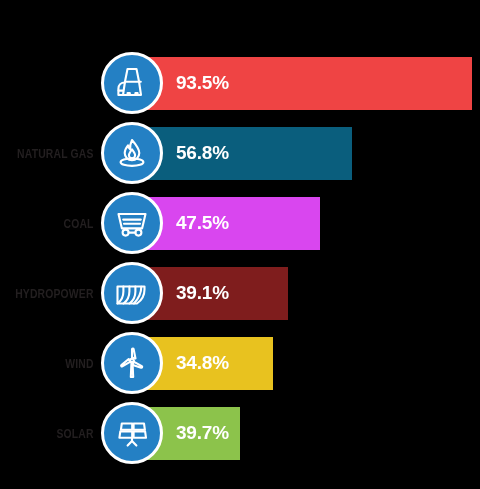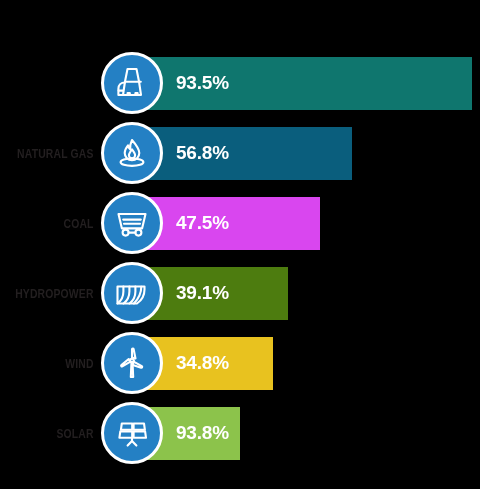--- a/index.html
+++ b/index.html
@@ -103,21 +103,21 @@
     stroke-linecap: round;
     stroke-linejoin: round;
     vector-effect: non-scaling-stroke;
   }
 </style>
 </head>
 <body>
 
 <div id="chart">
     <div class="row" style="top: 48px;">
-      <div class="bar" title="" style="width: 342px; background: #0f766e;">
+      <div class="bar" title="" style="width: 342px; background: #ef4444;">
         <div class="bar-value">93.5%</div>
       </div>
       <div class="row-label"></div>
       <div class="badge">
         <svg viewBox="0 0 40 40">
           <path d="M15.5 6 h9 l2.5 12.5 2 13.5 h-18 l2-13.5 z"></path>
           <path d="M13.2 18.7 h15.6"></path>
           <path d="M13 19.5 c-4.2 0-6.6 2.6-6.6 6.3 V32 h6.2"></path>
           <path d="M6.6 27.6 h4.2"></path>
           <path d="M15.6 30 h2.2 v2 h-2.2 z"></path>
@@ -148,21 +148,21 @@
           <path d="M6.5 11 h27 l-3.4 14.4 h-20.2 z"></path>
           <path d="M11.2 16.6 h17.6"></path>
           <path d="M12 20.8 h16"></path>
           <circle cx="13.6" cy="29.6" r="3"></circle>
           <circle cx="26.4" cy="29.6" r="3"></circle>
           <path d="M16.6 29.6 h6.8"></path>
         </svg>
       </div>
     </div>
     <div class="row" style="top: 258px;">
-      <div class="bar" title="HYDROPOWER" style="width: 158px; background: #4d7c0f;">
+      <div class="bar" title="HYDROPOWER" style="width: 158px; background: #7f1d1d;">
         <div class="bar-value">39.1%</div>
       </div>
       <div class="row-label">HYDROPOWER</div>
       <div class="badge">
         <svg viewBox="0 0 40 40">
           <path d="M5.5 13.5 h27 v3 q0 9-7.5 14 h-19.5 z"></path>
           <path d="M11.4 13.5 v5 q0 7.6-5.9 12"></path>
           <path d="M17.4 13.5 v5 q0 7.6-5.9 12"></path>
           <path d="M23.4 13.5 v5 q0 7.6-5.9 12"></path>
           <path d="M29.3 13.7 q0 9-7.4 16.8"></path>
@@ -179,21 +179,21 @@
           <path d="M18.8 34 h2.4 l-.7-15.2 h-1 z"></path>
           <circle cx="20" cy="17.6" r="1.9"></circle>
           <path d="M20 15.7 V6.2 c0-.9 1.4-1 1.6-.1 l1.9 9.3 q-1.6-1.2-3.5.3 z"></path>
           <path d="M18.5 18.7 l-8.2 4.7 c-.8.4-1.6-.7-.9-1.3 l7.3-6.1 q.2 2 1.8 2.7 z"></path>
           <path d="M21.6 18.6 l8.2 4.6 c.8.5.2 1.8-.7 1.5 l-9-3 q1.4-1.1 1.5-3.1 z"></path>
         </svg>
       </div>
     </div>
     <div class="row" style="top: 398px;">
       <div class="bar" title="SOLAR" style="width: 110px; background: rgb(140, 195, 75);">
-        <div class="bar-value">93.8%</div>
+        <div class="bar-value">39.7%</div>
       </div>
       <div class="row-label">SOLAR</div>
       <div class="badge">
         <svg viewBox="0 0 40 40">
           <path d="M9.8 10.5 h10.4 v6.3 h-11.3 z"></path>
           <path d="M21.6 10.5 h10.4 l.9 6.3 h-11.3 z"></path>
           <path d="M8.3 18.4 h11.9 v6.4 h-12.8 z"></path>
           <path d="M21.6 18.4 h11.5 l.9 6.4 h-12.4 z"></path>
           <path d="M20 24.8 v3.2"></path>
           <path d="M20 28 l-4.4 4.6"></path>

